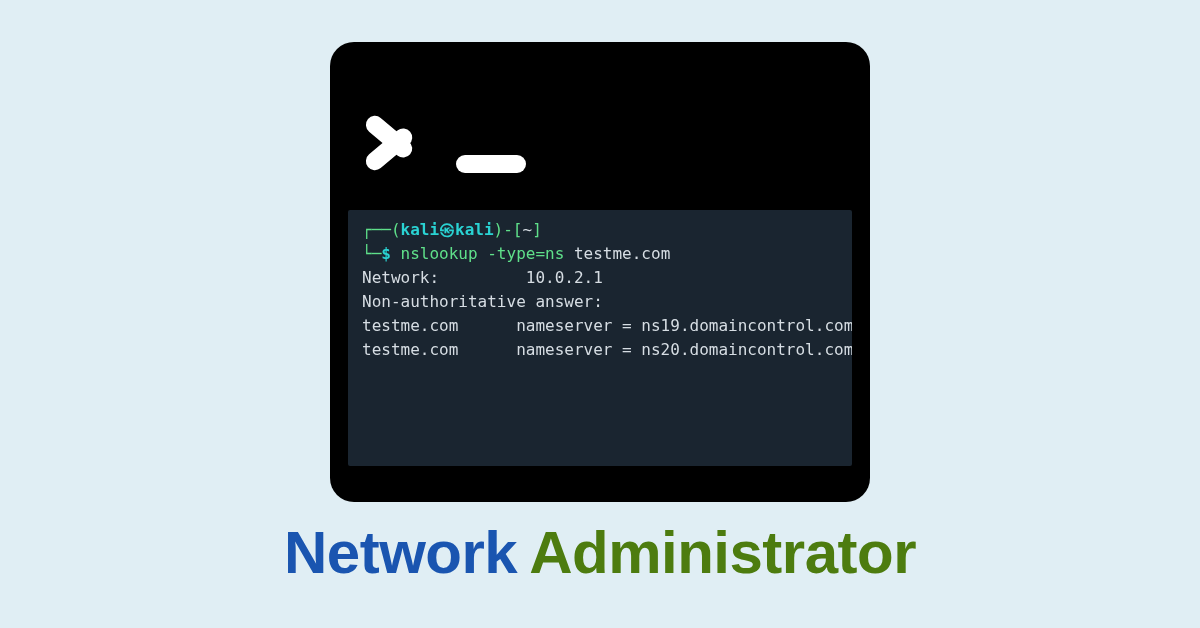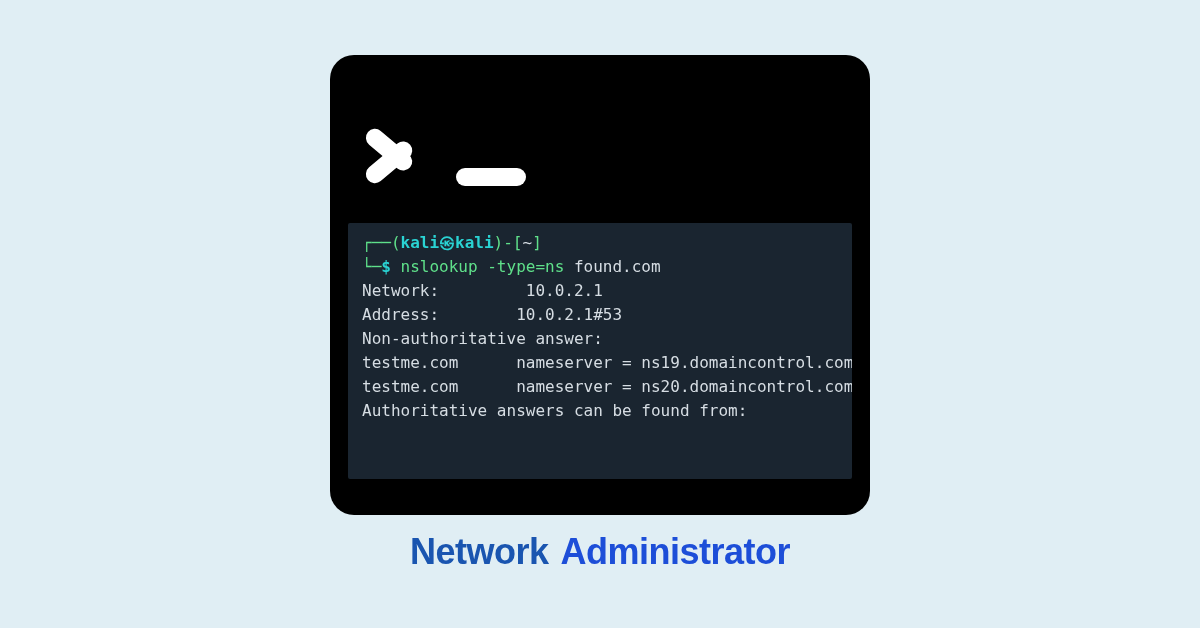--- a/index.html
+++ b/index.html
@@ -63,51 +63,49 @@
       color: #d6dde3;
       padding: 8px 14px 10px 14px;
       overflow: hidden;
     }
     .term-line { white-space: pre; font-weight: 500; }
     .cyan  { color: #2ad3d3; font-weight: 600; }
     .white { color: #d6dde3; }
     .green { color: #5fe08a; }
     .title-row {
       margin-top: 16px;
-      font-size: 36px;
+      font-size: 60px;
       font-weight: 800;
       font-family: "Arial Narrow", Arial, sans-serif;
       letter-spacing: -0.5px;
       display: flex;
       gap: 12px;
     }
     .blue  { color: #1a55b0; }
-    .black { color: #1d4ed8; }
+    .black { color: #4d7c0f; }
   </style>
 </head>
 <body>
 
 <div class="terminal-card">
 
   <div class="prompt-icon-row">
     <div class="chevron"></div>
     <div class="cursor-bar"></div>
   </div>
 
   <div class="terminal-screenshot">
     <div class="term-line"><span class="green">┌──(</span><span class="cyan">kali</span><span class="cyan">㉿</span><span class="cyan">kali</span><span class="green">)-[</span><span class="white">~</span><span class="green">]</span></div>
-    <div class="term-line"><span class="green">└─</span><span class="cyan">$</span><span class="green"> nslookup -type=ns</span><span class="white"> found.com</span></div>
+    <div class="term-line"><span class="green">└─</span><span class="cyan">$</span><span class="green"> nslookup -type=ns</span><span class="white"> testme.com</span></div>
     <div class="term-line white">Network:         10.0.2.1</div>
-    <div class="term-line white">Address:        10.0.2.1#53</div>
     <div class="term-line"></div>
     <div class="term-line white">Non-authoritative answer:</div>
     <div class="term-line white">testme.com      nameserver = ns19.domaincontrol.com.</div>
     <div class="term-line white">testme.com      nameserver = ns20.domaincontrol.com.</div>
     <div class="term-line"></div>
-    <div class="term-line white">Authoritative answers can be found from:</div>
   </div>
 
 </div>
 
 <div class="title-row">
   <span class="blue">Network</span>
   <span class="black">Administrator</span>
 </div>
 
 </body></html>

